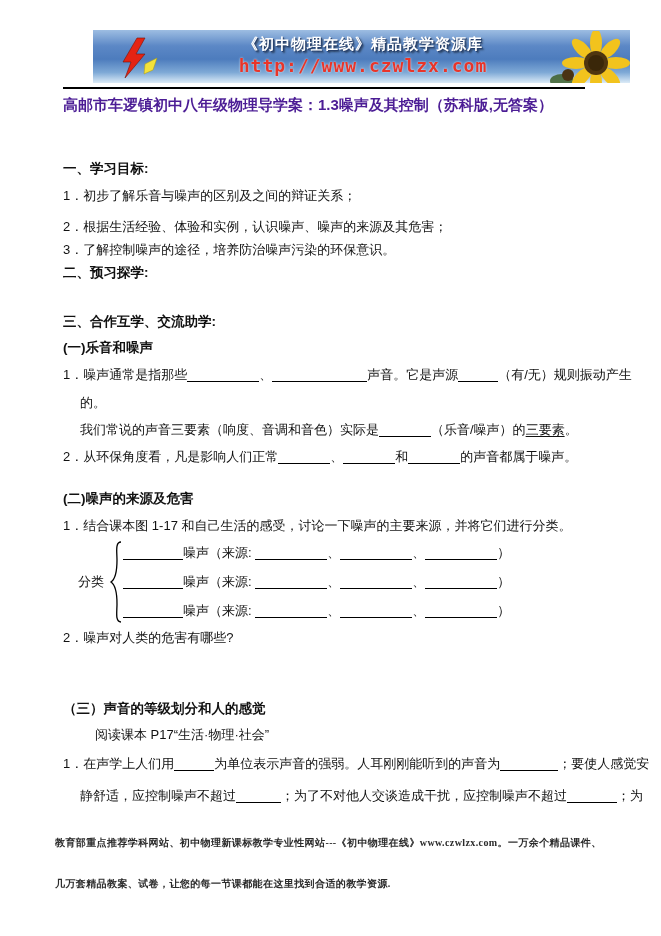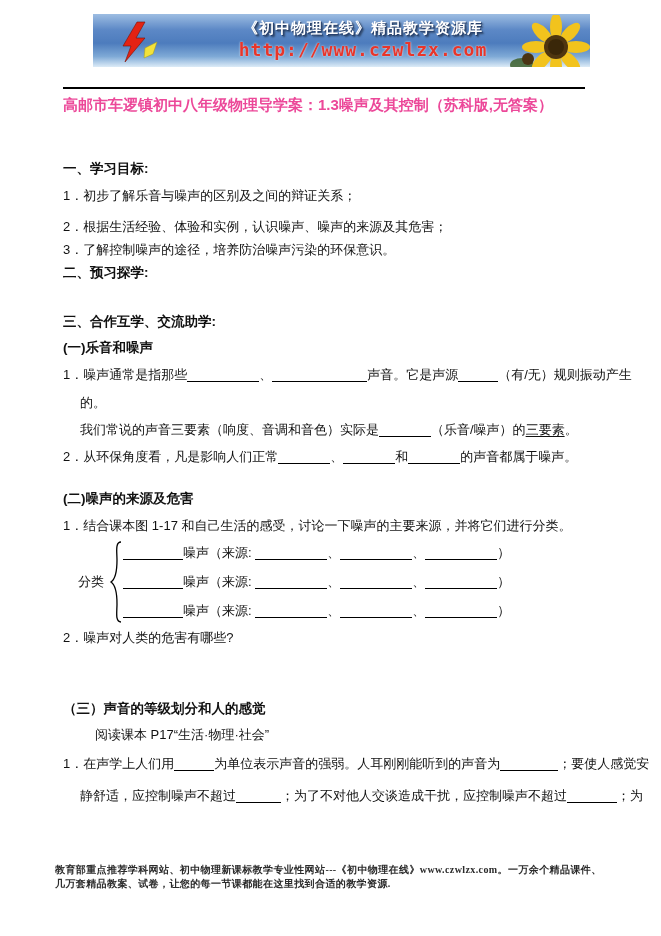--- a/index.html
+++ b/index.html
@@ -4,21 +4,21 @@
 <style>
   html,body { margin:0; padding:0; background:#ffffff; }
   .page {
     position:relative; width:661px; height:936px; background:#ffffff;
     font-family:"Liberation Sans","DejaVu Sans",sans-serif; color:#111111;
     overflow:hidden;
   }
 
   
   .banner {
-    position:absolute; left:93px; top:14px; width:497px; height:53px;
+    position:absolute; left:93px; top:30px; width:537px; height:53px;
     background:linear-gradient(180deg,#9dbde2 0%,#5c88c6 30%,#4d7cbd 55%,#7ea9d6 80%,#dcebf7 100%);
     overflow:hidden;
   }
   .banner-logo { position:absolute; left:22px; top:6px; }
   .banner-center { position:absolute; left:120px; top:5px; width:300px; text-align:center; }
   .banner-title {
     font-family:"Liberation Serif","DejaVu Serif",serif; font-weight:bold; font-size:15px;
     color:#ffffff; letter-spacing:1px;
     text-shadow:1px 1px 0 #27416e, 2px 2px 2px rgba(0,0,0,.55);
   }
@@ -26,21 +26,21 @@
     font-family:"DejaVu Sans Mono","Liberation Mono",monospace; font-weight:bold; font-size:18px;
     color:#e8352a; letter-spacing:1px; margin-top:1px;
     text-shadow:0 0 2px rgba(255,255,255,.85);
   }
   .banner-flower { position:absolute; right:0; bottom:-6px; }
 
   .rule { position:absolute; left:63px; top:87px; width:522px; height:2px; background:#000000; }
 
   .doc-title {
     position:absolute; left:63px; top:96px; margin:0;
-    font-size:15px; font-weight:bold; color:#ec4899; white-space:nowrap;
+    font-size:15px; font-weight:bold; color:#4c1d95; white-space:nowrap;
   }
 
   
   .ln { position:absolute; left:63px; white-space:nowrap; font-size:13px; line-height:17px; }
   .hd { font-weight:bold; font-size:13.5px; }
   .b  { font-weight:normal; }
   .ul-text { text-decoration:underline; text-underline-offset:2px; }
   .bl { display:inline-block; border-bottom:1px solid #000; height:14px; vertical-align:-3px; }
 
   
@@ -143,16 +143,16 @@
   <div class="ln hd" style="top:700px">（三）声音的等级划分和人的感觉</div>
   <div class="ln" style="top:726px;left:95px">阅读课本 P17“生活·物理·社会”</div>
 
   <div class="ln" style="top:755px">
     <span>1．在声学上人们用</span><span class="bl" style="width:40px"></span><span>为单位表示声音的强弱。人耳刚刚能听到的声音为</span><span class="bl" style="width:58px"></span><span>；要使人感觉安</span>
   </div>
   <div class="ln" style="top:787px;left:80px">
     <span>静舒适，应控制噪声不超过</span><span class="bl" style="width:45px"></span><span>；为了不对他人交谈造成干扰，应控制噪声不超过</span><span class="bl" style="width:50px"></span><span>；为</span>
   </div>
 
-  <div class="footer-line" style="top:863px">教育部重点推荐学科网站、初中物理新课标教学专业性网站---《初中物理在线》www.czwlzx.com。一万余个精品课件、</div>
+  <div class="footer-line" style="top:836px">教育部重点推荐学科网站、初中物理新课标教学专业性网站---《初中物理在线》www.czwlzx.com。一万余个精品课件、</div>
   <div class="footer-line" style="top:877px">几万套精品教案、试卷，让您的每一节课都能在这里找到合适的教学资源.</div>
 
 </div>
 
 </body></html>

